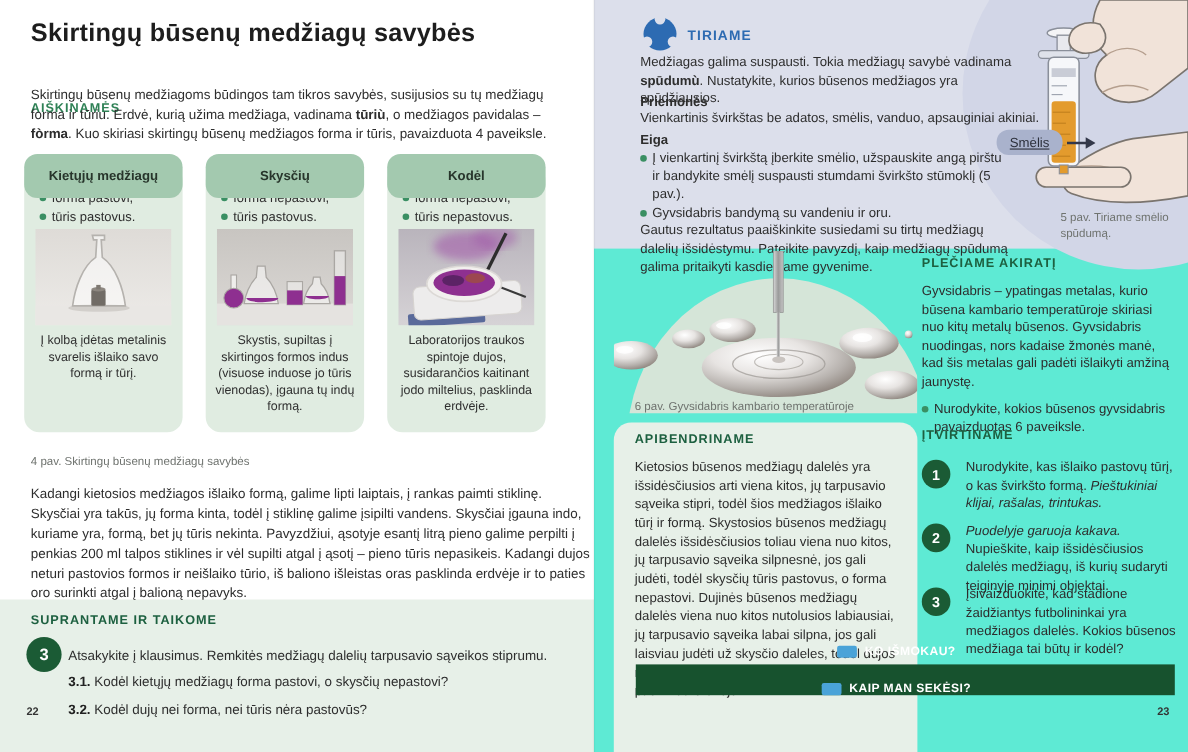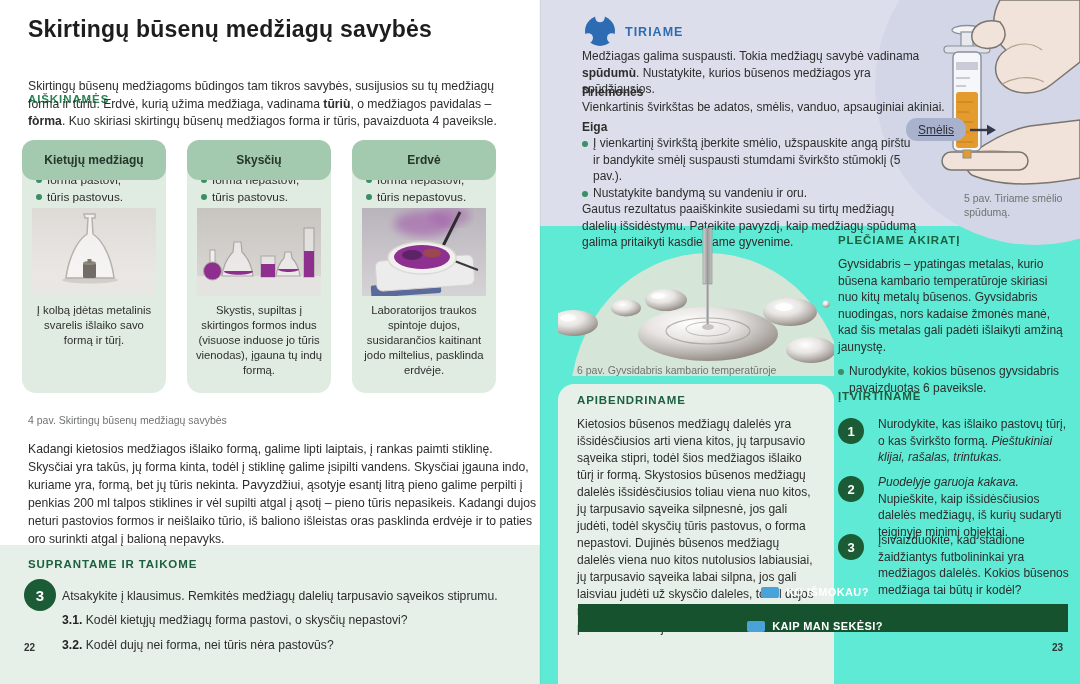--- a/index.html
+++ b/index.html
@@ -175,21 +175,21 @@
           <path d="M81,61 h21 c0,4 -21,4 -21,0 z" fill="#8e2f90"></path>
           <rect x="107" y="20" width="10" height="49" fill="rgba(255,255,255,0.4)" stroke="#aaa7a3" stroke-width="1.2"></rect>
           <rect x="107" y="43" width="10" height="26" fill="#8e2f90"></rect>
         </svg>
       </div>
       <div class="col-cap">Skystis, supiltas į skirtingos formos indus (visuose induose jo tūris vienodas), įgauna tų indų formą.</div>
     </div>
 
     <div class="col" id="col3">
       <div class="col-body"></div>
-      <div class="col-head">Erdvė</div>
+      <div class="col-head">Kodėl</div>
       <div class="col-bullets">
         <div class="row">
             <span class="dot"></span>
             <span>forma nepastovi,</span>
           </div>
         <div class="row">
             <span class="dot"></span>
             <span>tūris nepastovus.</span>
           </div>
       </div>
@@ -292,21 +292,21 @@
     <div class="t-tools">Vienkartinis švirkštas be adatos, smėlis, vanduo, apsauginiai akiniai.</div>
 
     <div class="t-sub t-steps-h">Eiga</div>
     <div class="t-steps">
       <div class="row">
           <span class="dot"></span>
           <span>Į vienkartinį švirkštą įberkite smėlio, užspauskite angą pirštu ir bandykite smėlį suspausti stumdami švirkšto stūmoklį (5 pav.).</span>
         </div>
       <div class="row">
           <span class="dot"></span>
-          <span>Nustatykite bandymą su vandeniu ir oru.</span>
+          <span>Gyvsidabris bandymą su vandeniu ir oru.</span>
         </div>
       <div>Gautus rezultatus paaiškinkite susiedami su tirtų medžiagų dalelių išsidėstymu. Pateikite pavyzdį, kaip medžiagų spūdumą galima pritaikyti kasdieniame gyvenime.</div>
     </div>
 
     <div class="smelis-badge">Smėlis</div>
     <div class="smelis-arrow">
       <svg width="26" height="12" viewBox="0 0 26 12">
           <line x1="0" y1="6" x2="18" y2="6" stroke="#33384a" stroke-width="2.4"></line>
           <path d="M17,0.8 L26,6 L17,11.2 Z" fill="#33384a"></path>
         </svg>

